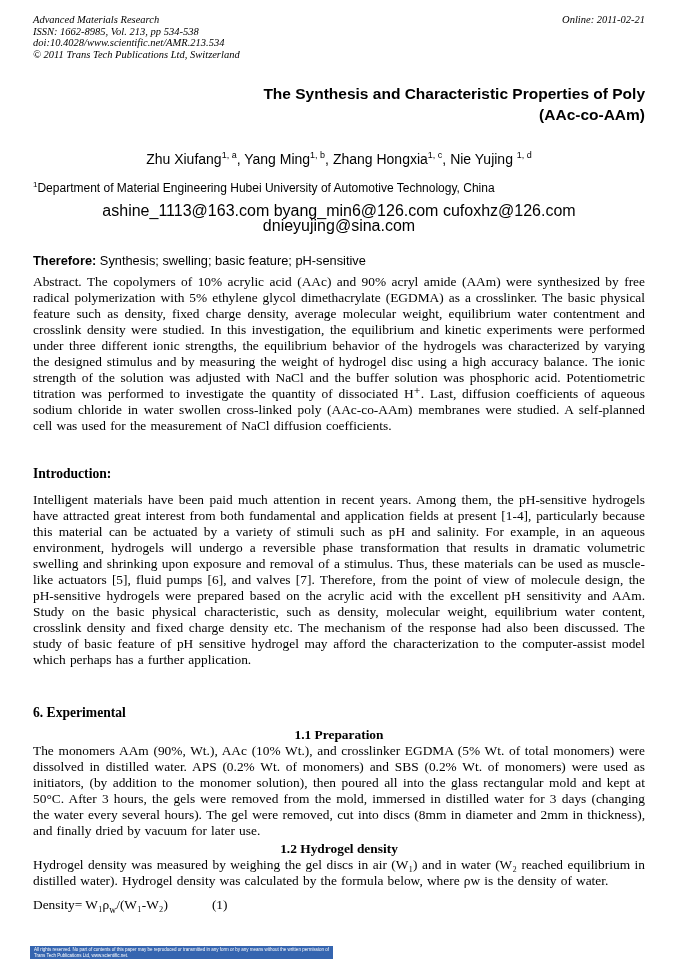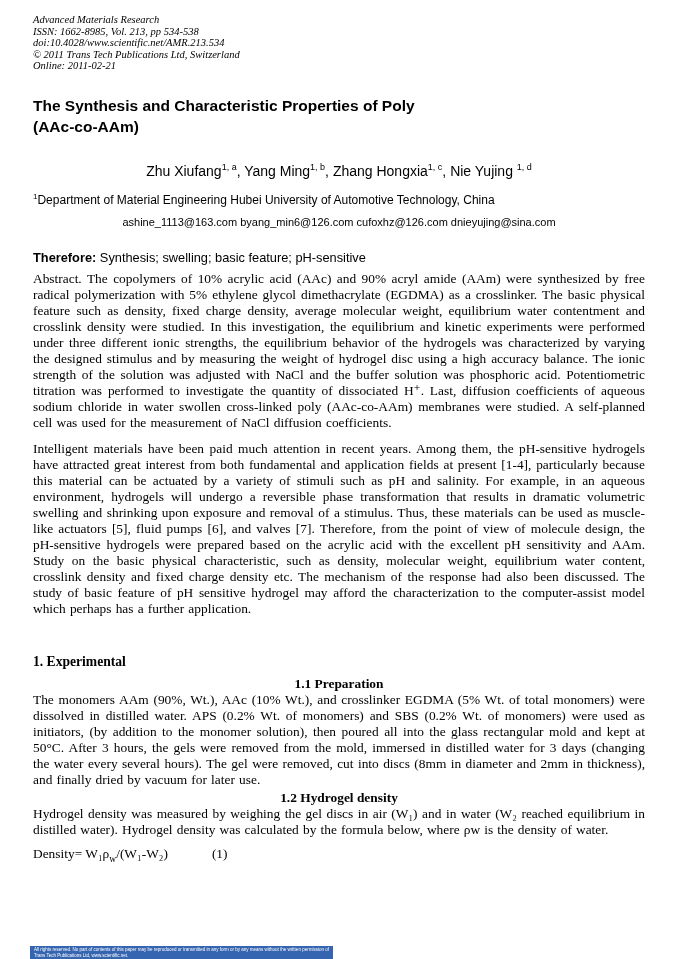--- a/index.html
+++ b/index.html
@@ -9,32 +9,32 @@
     height: 959px;
     background: #ffffff;
     color: #000000;
     position: relative;
     overflow: hidden;
     padding: 14px 33px 0 33px;
     font-family: "Liberation Serif", "DejaVu Serif", serif;
   }
 
   
-  .jhdr { display: flex; justify-content: space-between; align-items: flex-start; flex-direction: column; }
+  .jhdr { display: flex; justify-content: space-between; align-items: flex-start; }
   .jhdr-left div, .jhdr-right {
     font-style: italic;
     font-size: 10.5px;
     line-height: 11.6px;
     white-space: nowrap;
   }
 
   
   .title {
     margin-top: 23px;
-    text-align: left;
+    text-align: right;
     font-family: "Liberation Sans", "DejaVu Sans", sans-serif;
     font-weight: bold;
     font-size: 15.5px;
     line-height: 21px;
   }
 
   .authors {
     margin-top: 21px;
     text-align: center;
     font-family: "Liberation Sans", "DejaVu Sans", sans-serif;
@@ -48,21 +48,21 @@
     font-family: "Liberation Sans", "DejaVu Sans", sans-serif;
     font-size: 12px;
     line-height: 15px;
   }
   .affiliation sup { font-size: 8px; }
 
   .emails {
     margin-top: 7px;
     text-align: center;
     font-family: "Liberation Sans", "DejaVu Sans", sans-serif;
-    font-size: 11px;
+    font-size: 16px;
     line-height: 15px;
   }
 
   .keywords {
     margin-top: 20px;
     font-family: "Liberation Sans", "DejaVu Sans", sans-serif;
     font-size: 12.8px;
     line-height: 16px;
   }
   .keywords .kw-label { font-weight: bold; }
@@ -152,23 +152,24 @@
   <div class="emails">ashine_1113@163.com byang_min6@126.com cufoxhz@126.com dnieyujing@sina.com</div>
 
   <div class="keywords">
     <span class="kw-label">Therefore:</span><span> Synthesis; swelling; basic feature; pH-sensitive</span>
   </div>
 
   <p class="para abstract">
     <span class="abs-label">Abstract.</span><span> The copolymers of 10% acrylic acid (AAc) and 90% acryl amide (AAm) were synthesized by free radical polymerization with 5% ethylene glycol dimethacrylate (EGDMA) as a crosslinker. The basic physical feature such as density, fixed charge density, average molecular weight, equilibrium water contentment and crosslink density were studied. In this investigation, the equilibrium and kinetic experiments were performed under three different ionic strengths, the equilibrium behavior of the hydrogels was characterized by varying the designed stimulus and by measuring the weight of hydrogel disc using a high accuracy balance. The ionic strength of the solution was adjusted with NaCl and the buffer solution was phosphoric acid. Potentiometric titration was performed to investigate the quantity of dissociated H⁺. Last, diffusion coefficients of aqueous sodium chloride in water swollen cross-linked poly (AAc-co-AAm) membranes were studied. A self-planned cell was used for the measurement of NaCl diffusion coefficients.</span>
   </p>
 
+  <div class="sec-heading">Introduction:</div>
   <p class="para intro-para">Intelligent materials have been paid much attention in recent years. Among them, the pH-sensitive hydrogels have attracted great interest from both fundamental and application fields at present [1-4], particularly because this material can be actuated by a variety of stimuli such as pH and salinity. For example, in an aqueous environment, hydrogels will undergo a reversible phase transformation that results in dramatic volumetric swelling and shrinking upon exposure and removal of a stimulus. Thus, these materials can be used as muscle-like actuators [5], fluid pumps [6], and valves [7]. Therefore, from the point of view of molecule design, the pH-sensitive hydrogels were prepared based on the acrylic acid with the excellent pH sensitivity and AAm. Study on the basic physical characteristic, such as density, molecular weight, equilibrium water content, crosslink density and fixed charge density etc. The mechanism of the response had also been discussed. The study of basic feature of pH sensitive hydrogel may afford the characterization to the computer-assist model which perhaps has a further application.</p>
 
-  <div class="sec-heading exp-heading">1. Experimental</div>
+  <div class="sec-heading exp-heading">6. Experimental</div>
 
   <div class="sub-heading">1.1 Preparation</div>
   <p class="para">The monomers AAm (90%, Wt.), AAc (10% Wt.), and crosslinker EGDMA (5% Wt. of total monomers) were dissolved in distilled water. APS (0.2% Wt. of monomers) and SBS (0.2% Wt. of monomers) were used as initiators, (by addition to the monomer solution), then poured all into the glass rectangular mold and kept at 50°C. After 3 hours, the gels were removed from the mold, immersed in distilled water for 3 days (changing the water every several hours). The gel were removed, cut into discs (8mm in diameter and 2mm in thickness), and finally dried by vacuum for later use.</p>
 
   <div class="sub-heading sub-heading-2">1.2 Hydrogel density</div>
   <p class="para">Hydrogel density was measured by weighing the gel discs in air (W₁) and in water (W₂ reached equilibrium in distilled water). Hydrogel density was calculated by the formula below, where ρw is the density of water.</p>
 
   <div class="formula-line">
     <span class="formula-body"><span>Density= W₁ρ</span><sub>w</sub><span>/(W₁-W₂)</span></span><span class="formula-number">(1)</span>
   </div>

